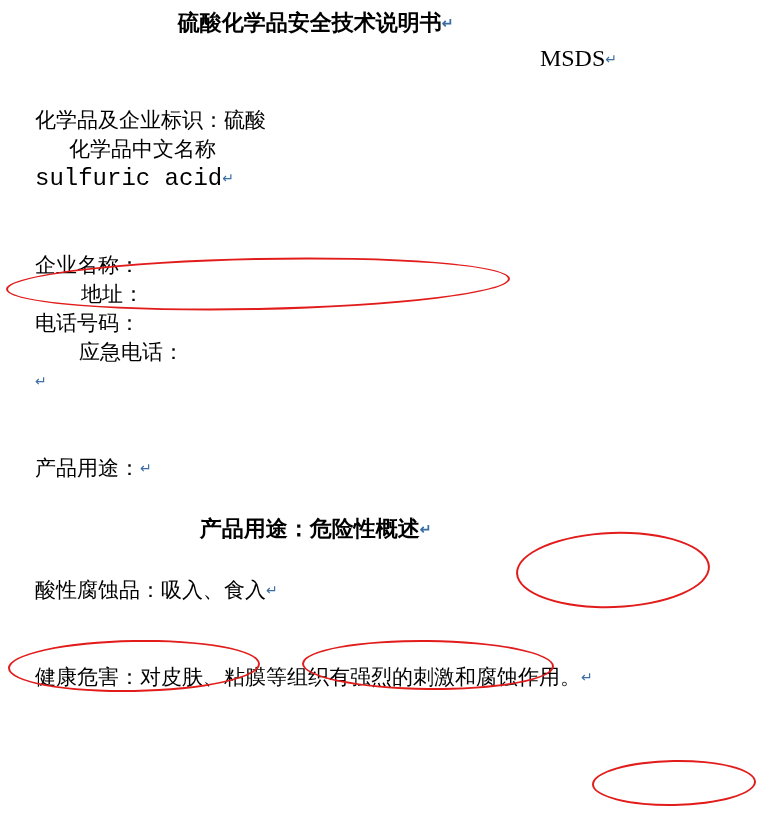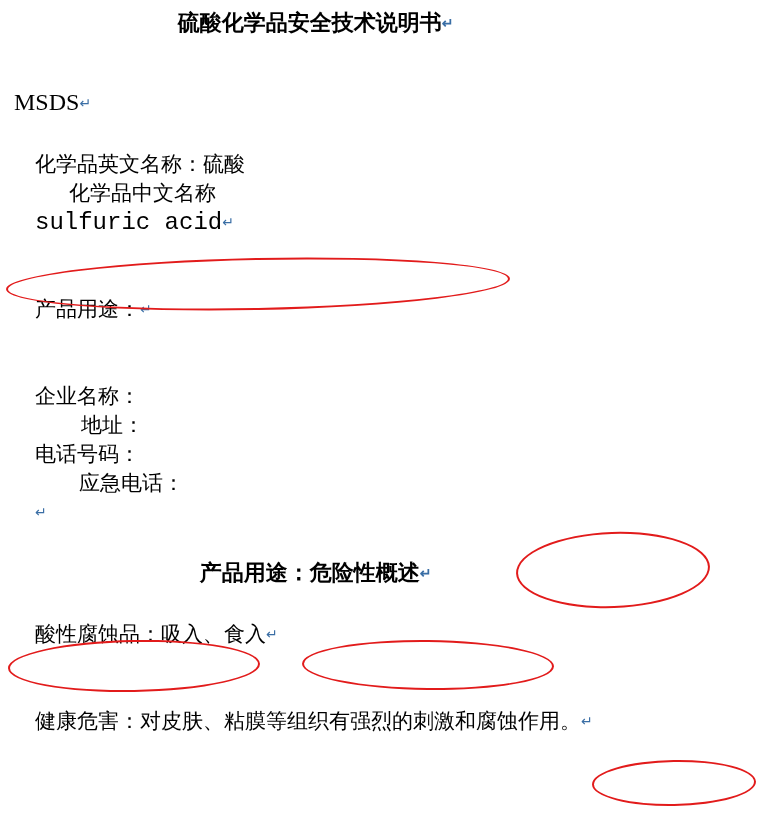--- a/index.html
+++ b/index.html
@@ -30,23 +30,22 @@
   }
   .title {
     font-size: 22px;
     font-weight: bold;
     line-height: 34px;
     text-align: center;
   }
   .subtitle {
     font-size: 24px;
     line-height: 34px;
-    text-align: left;
+    text-align: right;
     font-family: "Liberation Serif", serif;
-    margin-top: 44px;
   }
   .sect {
     font-size: 22px;
     font-weight: bold;
     line-height: 34px;
     text-align: center;
   }
   .mono {
     font-family: "Liberation Mono", monospace;
     font-size: 24px;
@@ -112,35 +111,35 @@
   <div class="title">
     <span>硫酸化学品安全技术说明书</span><span class="pilcrow">↵</span>
   </div>
 
   <div class="subtitle">
     <span>MSDS</span><span class="pilcrow">↵</span>
   </div>
 
 
   <div class="line">
-    <span>化学品英文名称：</span><span>硫酸</span>
+    <span>化学品及企业标识：</span><span>硫酸</span>
     <span style="display:inline-block;width:34px"></span><span>化学品中文名称</span>
     <span class="mono">sulfuric acid</span><span class="pilcrow">↵</span>
-  </div>
-
-  <div class="line">
-    <span>产品用途：</span><span class="pilcrow">↵</span>
   </div>
 
   <div class="line">
     <span>企业名称：</span>
     <span style="display:inline-block;width:46px"></span><span>地址：</span>
     <span>电话号码：</span>
     <span style="display:inline-block;width:44px"></span><span>应急电话：</span>
     <span class="pilcrow">↵</span>
+  </div>
+
+  <div class="line">
+    <span>产品用途：</span><span class="pilcrow">↵</span>
   </div>
 
   <div class="sect">
     <span>产品用途：危险性概述</span><span class="pilcrow">↵</span>
   </div>
 
 
   <div class="line">
     <span>酸性腐蚀品：</span><span>吸入、食入</span><span class="pilcrow">↵</span>
   </div>

